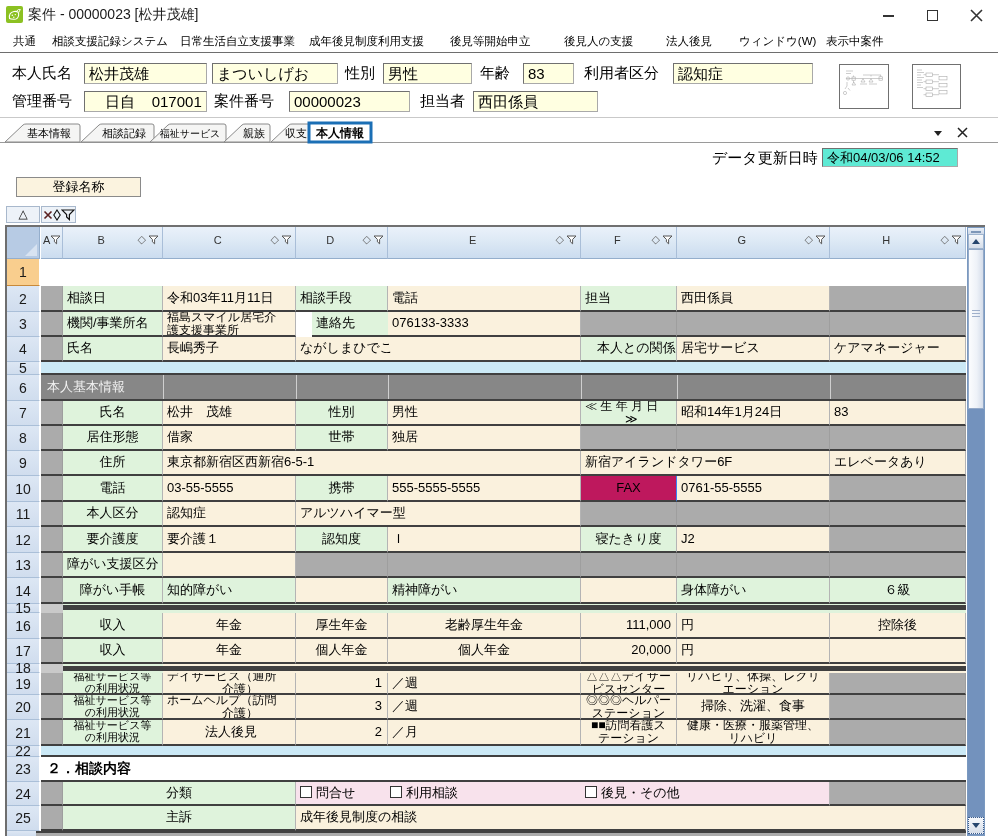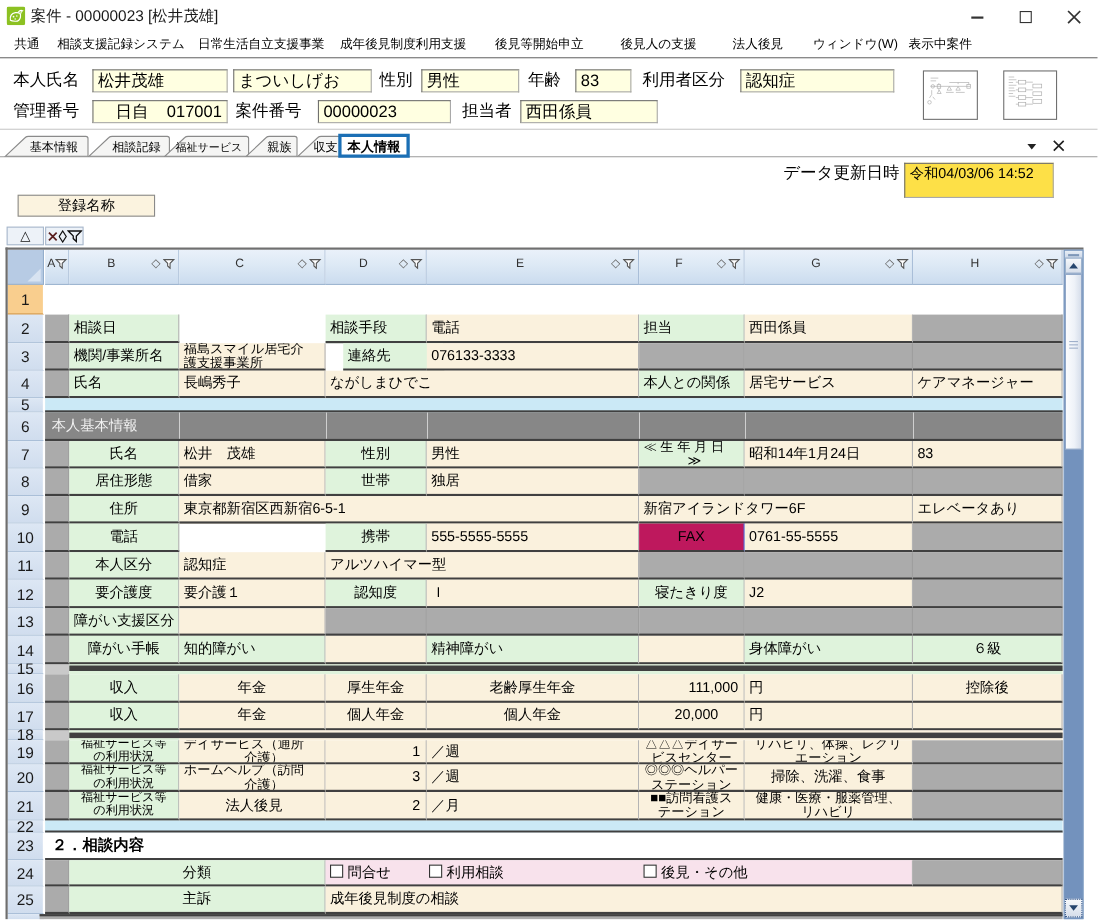--- a/index.html
+++ b/index.html
@@ -91,21 +91,21 @@
       <path d="M224 24 L242 7 Q243 6 245 6 L268 6 Q270 6 270 8 L270 24 Z" fill="#F5F5F4" stroke="#8a8a8a" stroke-width="1"></path>
       <text x="254" y="19" text-anchor="middle" font-size="11" fill="#000">親族</text>
       <path d="M271 24 L289 7 Q290 6 292 6 L311 6 Q313 6 313 8 L313 24 Z" fill="#F5F5F4" stroke="#8a8a8a" stroke-width="1"></path>
       <text x="296" y="19" text-anchor="middle" font-size="11" fill="#000">収支</text>
       <path d="M309 24 L309 5 L371 5 L371 24 Z" fill="#fff" stroke="#1B6FB5" stroke-width="3"></path>
       <text x="340" y="19" text-anchor="middle" font-size="12" font-weight="bold" fill="#000">本人情報</text>
       <path d="M934 13 l8 0 l-4 5 z" fill="#222"></path>
       <path d="M958 10 L967 19 M967 10 L958 19" stroke="#222" stroke-width="1.5"></path>
     </svg>
     <div style="position:absolute;left:712px;top:148px;font-size:15px;line-height:20px;">データ更新日時</div>
-    <div style="position:absolute;left:822px;top:148px;width:136px;height:32px;box-sizing:border-box;background:#fde047;border:1px solid #707070;border-bottom-color:#a9a9a9;border-right-color:#a9a9a9;font-size:13px;line-height:17px;padding-left:4px;overflow:hidden;">令和04/03/06 14:52</div>
+    <div style="position:absolute;left:822px;top:148px;width:136px;height:19px;box-sizing:border-box;background:#5eead4;border:1px solid #707070;border-bottom-color:#a9a9a9;border-right-color:#a9a9a9;font-size:13px;line-height:17px;padding-left:4px;overflow:hidden;">令和04/03/06 14:52</div>
     <div style="position:absolute;left:16px;top:177px;width:125px;height:20px;box-sizing:border-box;background:#FBF3DF;border:1px solid #8a8a8a;text-align:center;font-size:13px;line-height:18px;">登録名称</div>
     <div style="position:absolute;left:6px;top:206px;width:34px;height:17px;box-sizing:border-box;border:1px solid #A8B8CC;background:#EDF2F8;text-align:center;font-size:12px;line-height:15px;color:#111;">△</div>
     <div style="position:absolute;left:41px;top:206px;width:35px;height:17px;box-sizing:border-box;border:1px solid #A8B8CC;background:#EDF2F8;display:flex;align-items:center;justify-content:flex-start;padding-left:1px;">
       <svg width="10" height="10" viewBox="0 0 10 10">
         <path d="M1.5 1.5L8.5 8.5M8.5 1.5L1.5 8.5" stroke="#5a1f1f" stroke-width="1.6"></path>
       </svg>
       <svg width="8" height="12" viewBox="0 0 8 12">
         <path d="M4 1L7.2 6L4 11L0.8 6Z" fill="none" stroke="#111" stroke-width="1.1"></path>
       </svg>
       <svg width="14" height="12" viewBox="0 0 14 12">
@@ -209,40 +209,41 @@
     <div style="position:absolute;left:7px;top:720px;width:33px;height:26px;box-sizing:border-box;background:linear-gradient(180deg,#DDE7F4,#D0DDEE);border-bottom:1px solid #AABFD8;border-right:1px solid #fff;display:flex;align-items:center;justify-content:center;font-size:14px;color:#1a1a1a;">21</div>
     <div style="position:absolute;left:7px;top:746px;width:33px;height:11px;box-sizing:border-box;background:linear-gradient(180deg,#DDE7F4,#D0DDEE);border-bottom:1px solid #AABFD8;border-right:1px solid #fff;display:flex;align-items:center;justify-content:center;font-size:14px;color:#1a1a1a;">22</div>
     <div style="position:absolute;left:7px;top:757px;width:33px;height:25px;box-sizing:border-box;background:linear-gradient(180deg,#DDE7F4,#D0DDEE);border-bottom:1px solid #AABFD8;border-right:1px solid #fff;display:flex;align-items:center;justify-content:center;font-size:14px;color:#1a1a1a;">23</div>
     <div style="position:absolute;left:7px;top:782px;width:33px;height:24px;box-sizing:border-box;background:linear-gradient(180deg,#DDE7F4,#D0DDEE);border-bottom:1px solid #AABFD8;border-right:1px solid #fff;display:flex;align-items:center;justify-content:center;font-size:14px;color:#1a1a1a;">24</div>
     <div style="position:absolute;left:7px;top:806px;width:33px;height:25px;box-sizing:border-box;background:linear-gradient(180deg,#DDE7F4,#D0DDEE);border-bottom:1px solid #AABFD8;border-right:1px solid #fff;display:flex;align-items:center;justify-content:center;font-size:14px;color:#1a1a1a;">25</div>
     <div style="position:absolute;left:7px;top:831px;width:33px;height:5px;background:linear-gradient(180deg,#DDE7F4,#D0DDEE);border-right:1px solid #fff;"></div>
     <div style="position:absolute;left:5px;top:225px;width:2px;height:611px;background:#6E6E6E;"></div>
     <div style="position:absolute;left:5px;top:225px;width:980px;height:2px;background:#707070;"></div>
     <div style="position:absolute;left:41px;top:286px;width:22px;height:26px;box-sizing:border-box;background:#ABABAB;border-bottom:2px solid #404040;border-right:1px solid #9e9e9e;padding-left:4px;display:flex;align-items:center;justify-content:flex-start;font-size:13px;line-height:1.08;color:#000;overflow:hidden;"></div>
     <div style="position:absolute;left:63px;top:286px;width:100px;height:26px;box-sizing:border-box;background:#DFF3DC;border-bottom:2px solid #404040;border-right:1px solid #b4b4b4;padding-left:4px;display:flex;align-items:center;justify-content:flex-start;font-size:13px;line-height:1.08;color:#000;overflow:hidden;">相談日</div>
+    <div style="position:absolute;left:163px;top:286px;width:133px;height:26px;box-sizing:border-box;background:#FAF1DD;border-bottom:2px solid #404040;border-right:1px solid #b4b4b4;padding-left:4px;display:flex;align-items:center;justify-content:flex-start;font-size:13px;line-height:1.08;color:#000;overflow:hidden;">令和03年11月11日</div>
     <div style="position:absolute;left:296px;top:286px;width:92px;height:26px;box-sizing:border-box;background:#DFF3DC;border-bottom:2px solid #404040;border-right:1px solid #b4b4b4;padding-left:4px;display:flex;align-items:center;justify-content:flex-start;font-size:13px;line-height:1.08;color:#000;overflow:hidden;">相談手段</div>
     <div style="position:absolute;left:388px;top:286px;width:193px;height:26px;box-sizing:border-box;background:#FAF1DD;border-bottom:2px solid #404040;border-right:1px solid #b4b4b4;padding-left:4px;display:flex;align-items:center;justify-content:flex-start;font-size:13px;line-height:1.08;color:#000;overflow:hidden;">電話</div>
     <div style="position:absolute;left:581px;top:286px;width:96px;height:26px;box-sizing:border-box;background:#DFF3DC;border-bottom:2px solid #404040;border-right:1px solid #b4b4b4;padding-left:4px;display:flex;align-items:center;justify-content:flex-start;font-size:13px;line-height:1.08;color:#000;overflow:hidden;">担当</div>
     <div style="position:absolute;left:677px;top:286px;width:153px;height:26px;box-sizing:border-box;background:#FAF1DD;border-bottom:2px solid #404040;border-right:1px solid #b4b4b4;padding-left:4px;display:flex;align-items:center;justify-content:flex-start;font-size:13px;line-height:1.08;color:#000;overflow:hidden;">西田係員</div>
     <div style="position:absolute;left:830px;top:286px;width:136px;height:26px;box-sizing:border-box;background:#ABABAB;border-bottom:2px solid #404040;border-right:1px solid #9e9e9e;padding-left:4px;display:flex;align-items:center;justify-content:flex-start;font-size:13px;line-height:1.08;color:#000;overflow:hidden;"></div>
     <div style="position:absolute;left:41px;top:312px;width:22px;height:25px;box-sizing:border-box;background:#ABABAB;border-bottom:2px solid #404040;border-right:1px solid #9e9e9e;padding-left:4px;display:flex;align-items:center;justify-content:flex-start;font-size:13px;line-height:1.08;color:#000;overflow:hidden;"></div>
     <div style="position:absolute;left:63px;top:312px;width:100px;height:25px;box-sizing:border-box;background:#DFF3DC;border-bottom:2px solid #404040;border-right:1px solid #b4b4b4;padding-left:4px;display:flex;align-items:center;justify-content:flex-start;font-size:13px;line-height:1.08;color:#000;overflow:hidden;">機関/事業所名</div>
     <div style="position:absolute;left:163px;top:312px;width:133px;height:25px;box-sizing:border-box;background:#FAF1DD;border-bottom:2px solid #404040;border-right:1px solid #b4b4b4;padding-left:4px;display:flex;align-items:center;justify-content:flex-start;font-size:12px;line-height:1.08;color:#000;overflow:hidden;">
       <div style="width:100%;">福島スマイル居宅介<br>護支援事業所</div>
     </div>
     <div style="position:absolute;left:312px;top:312px;width:92px;height:25px;box-sizing:border-box;background:#DFF3DC;border-bottom:2px solid #404040;border-right:1px solid #b4b4b4;padding-left:4px;display:flex;align-items:center;justify-content:flex-start;font-size:13px;line-height:1.08;color:#000;overflow:hidden;">連絡先</div>
     <div style="position:absolute;left:388px;top:312px;width:193px;height:25px;box-sizing:border-box;background:#FAF1DD;border-bottom:2px solid #404040;border-right:1px solid #b4b4b4;padding-left:4px;display:flex;align-items:center;justify-content:flex-start;font-size:13px;line-height:1.08;color:#000;overflow:hidden;">076133-3333</div>
     <div style="position:absolute;left:581px;top:312px;width:96px;height:25px;box-sizing:border-box;background:#ABABAB;border-bottom:2px solid #404040;border-right:1px solid #9e9e9e;padding-left:4px;display:flex;align-items:center;justify-content:flex-start;font-size:13px;line-height:1.08;color:#000;overflow:hidden;"></div>
     <div style="position:absolute;left:677px;top:312px;width:153px;height:25px;box-sizing:border-box;background:#ABABAB;border-bottom:2px solid #404040;border-right:1px solid #9e9e9e;padding-left:4px;display:flex;align-items:center;justify-content:flex-start;font-size:13px;line-height:1.08;color:#000;overflow:hidden;"></div>
     <div style="position:absolute;left:830px;top:312px;width:136px;height:25px;box-sizing:border-box;background:#ABABAB;border-bottom:2px solid #404040;border-right:1px solid #9e9e9e;padding-left:4px;display:flex;align-items:center;justify-content:flex-start;font-size:13px;line-height:1.08;color:#000;overflow:hidden;"></div>
     <div style="position:absolute;left:41px;top:337px;width:22px;height:25px;box-sizing:border-box;background:#ABABAB;border-bottom:2px solid #404040;border-right:1px solid #9e9e9e;padding-left:4px;display:flex;align-items:center;justify-content:flex-start;font-size:13px;line-height:1.08;color:#000;overflow:hidden;"></div>
     <div style="position:absolute;left:63px;top:337px;width:100px;height:25px;box-sizing:border-box;background:#DFF3DC;border-bottom:2px solid #404040;border-right:1px solid #b4b4b4;padding-left:4px;display:flex;align-items:center;justify-content:flex-start;font-size:13px;line-height:1.08;color:#000;overflow:hidden;">氏名</div>
     <div style="position:absolute;left:163px;top:337px;width:133px;height:25px;box-sizing:border-box;background:#FAF1DD;border-bottom:2px solid #404040;border-right:1px solid #b4b4b4;padding-left:4px;display:flex;align-items:center;justify-content:flex-start;font-size:13px;line-height:1.08;color:#000;overflow:hidden;">長嶋秀子</div>
     <div style="position:absolute;left:296px;top:337px;width:285px;height:25px;box-sizing:border-box;background:#FAF1DD;border-bottom:2px solid #404040;border-right:1px solid #b4b4b4;padding-left:4px;display:flex;align-items:center;justify-content:flex-start;font-size:13px;line-height:1.08;color:#000;overflow:hidden;">ながしまひでこ</div>
-    <div style="position:absolute;left:581px;top:337px;width:96px;height:25px;box-sizing:border-box;background:#DFF3DC;border-bottom:2px solid #404040;border-right:1px solid #b4b4b4;padding-left:4px;display:flex;align-items:center;justify-content:flex-start;font-size:13px;line-height:1.08;color:#000;overflow:hidden;">本人との関係</div>
+    <div style="position:absolute;left:581px;top:337px;width:96px;height:25px;box-sizing:border-box;background:#DFF3DC;border-bottom:2px solid #404040;border-right:1px solid #b4b4b4;padding-left:16px;display:flex;align-items:center;justify-content:flex-start;font-size:13px;line-height:1.08;color:#000;overflow:hidden;">本人との関係</div>
     <div style="position:absolute;left:677px;top:337px;width:153px;height:25px;box-sizing:border-box;background:#FAF1DD;border-bottom:2px solid #404040;border-right:1px solid #b4b4b4;padding-left:4px;display:flex;align-items:center;justify-content:flex-start;font-size:13px;line-height:1.08;color:#000;overflow:hidden;">居宅サービス</div>
     <div style="position:absolute;left:830px;top:337px;width:136px;height:25px;box-sizing:border-box;background:#FAF1DD;border-bottom:2px solid #404040;border-right:1px solid #b4b4b4;padding-left:4px;display:flex;align-items:center;justify-content:flex-start;font-size:13px;line-height:1.08;color:#000;overflow:hidden;">ケアマネージャー</div>
     <div style="position:absolute;left:41px;top:362px;width:925px;height:13px;box-sizing:border-box;background:#CBE9F6;border-bottom:2px solid #404040;padding-left:4px;display:flex;align-items:center;justify-content:flex-start;font-size:13px;line-height:1.08;color:#000;overflow:hidden;"></div>
     <div style="position:absolute;left:41px;top:375px;width:925px;height:26px;box-sizing:border-box;background:#878787;border-bottom:2px solid #404040;padding-left:4px;display:flex;align-items:center;justify-content:flex-start;font-size:13px;line-height:1.08;color:#F2F2F2;overflow:hidden;background-image:linear-gradient(90deg,transparent 122px,#cfcfcf 122px,#cfcfcf 123px,transparent 123px,transparent 255px,#cfcfcf 255px,#cfcfcf 256px,transparent 256px,transparent 347px,#cfcfcf 347px,#cfcfcf 348px,transparent 348px,transparent 540px,#cfcfcf 540px,#cfcfcf 541px,transparent 541px,transparent 636px,#cfcfcf 636px,#cfcfcf 637px,transparent 637px,transparent 789px,#cfcfcf 789px,#cfcfcf 790px,transparent 790px);">
       <span style="padding-left:2px;">本人基本情報</span>
     </div>
     <div style="position:absolute;left:41px;top:401px;width:22px;height:25px;box-sizing:border-box;background:#ABABAB;border-bottom:2px solid #404040;border-right:1px solid #9e9e9e;padding-left:4px;display:flex;align-items:center;justify-content:flex-start;font-size:13px;line-height:1.08;color:#000;overflow:hidden;"></div>
     <div style="position:absolute;left:63px;top:401px;width:100px;height:25px;box-sizing:border-box;background:#DFF3DC;border-bottom:2px solid #404040;border-right:1px solid #b4b4b4;display:flex;align-items:center;justify-content:center;font-size:13px;line-height:1.08;color:#000;overflow:hidden;">氏名</div>
     <div style="position:absolute;left:163px;top:401px;width:133px;height:25px;box-sizing:border-box;background:#FAF1DD;border-bottom:2px solid #404040;border-right:1px solid #b4b4b4;padding-left:4px;display:flex;align-items:center;justify-content:flex-start;font-size:13px;line-height:1.08;color:#000;overflow:hidden;">松井　茂雄</div>
     <div style="position:absolute;left:296px;top:401px;width:92px;height:25px;box-sizing:border-box;background:#DFF3DC;border-bottom:2px solid #404040;border-right:1px solid #b4b4b4;display:flex;align-items:center;justify-content:center;font-size:13px;line-height:1.08;color:#000;overflow:hidden;">性別</div>
@@ -260,20 +261,21 @@
     <div style="position:absolute;left:581px;top:426px;width:96px;height:25px;box-sizing:border-box;background:#ABABAB;border-bottom:2px solid #404040;border-right:1px solid #9e9e9e;padding-left:4px;display:flex;align-items:center;justify-content:flex-start;font-size:13px;line-height:1.08;color:#000;overflow:hidden;"></div>
     <div style="position:absolute;left:677px;top:426px;width:153px;height:25px;box-sizing:border-box;background:#ABABAB;border-bottom:2px solid #404040;border-right:1px solid #9e9e9e;padding-left:4px;display:flex;align-items:center;justify-content:flex-start;font-size:13px;line-height:1.08;color:#000;overflow:hidden;"></div>
     <div style="position:absolute;left:830px;top:426px;width:136px;height:25px;box-sizing:border-box;background:#ABABAB;border-bottom:2px solid #404040;border-right:1px solid #9e9e9e;padding-left:4px;display:flex;align-items:center;justify-content:flex-start;font-size:13px;line-height:1.08;color:#000;overflow:hidden;"></div>
     <div style="position:absolute;left:41px;top:451px;width:22px;height:25px;box-sizing:border-box;background:#ABABAB;border-bottom:2px solid #404040;border-right:1px solid #9e9e9e;padding-left:4px;display:flex;align-items:center;justify-content:flex-start;font-size:13px;line-height:1.08;color:#000;overflow:hidden;"></div>
     <div style="position:absolute;left:63px;top:451px;width:100px;height:25px;box-sizing:border-box;background:#DFF3DC;border-bottom:2px solid #404040;border-right:1px solid #b4b4b4;display:flex;align-items:center;justify-content:center;font-size:13px;line-height:1.08;color:#000;overflow:hidden;">住所</div>
     <div style="position:absolute;left:163px;top:451px;width:418px;height:25px;box-sizing:border-box;background:#FAF1DD;border-bottom:2px solid #404040;border-right:1px solid #b4b4b4;padding-left:4px;display:flex;align-items:center;justify-content:flex-start;font-size:13px;line-height:1.08;color:#000;overflow:hidden;">東京都新宿区西新宿6-5-1</div>
     <div style="position:absolute;left:581px;top:451px;width:249px;height:25px;box-sizing:border-box;background:#FAF1DD;border-bottom:2px solid #404040;border-right:1px solid #b4b4b4;padding-left:4px;display:flex;align-items:center;justify-content:flex-start;font-size:13px;line-height:1.08;color:#000;overflow:hidden;">新宿アイランドタワー6F</div>
     <div style="position:absolute;left:830px;top:451px;width:136px;height:25px;box-sizing:border-box;background:#FAF1DD;border-bottom:2px solid #404040;border-right:1px solid #b4b4b4;padding-left:4px;display:flex;align-items:center;justify-content:flex-start;font-size:13px;line-height:1.08;color:#000;overflow:hidden;">エレベータあり</div>
     <div style="position:absolute;left:41px;top:476px;width:22px;height:26px;box-sizing:border-box;background:#ABABAB;border-bottom:2px solid #404040;border-right:1px solid #9e9e9e;padding-left:4px;display:flex;align-items:center;justify-content:flex-start;font-size:13px;line-height:1.08;color:#000;overflow:hidden;"></div>
     <div style="position:absolute;left:63px;top:476px;width:100px;height:26px;box-sizing:border-box;background:#DFF3DC;border-bottom:2px solid #404040;border-right:1px solid #b4b4b4;display:flex;align-items:center;justify-content:center;font-size:13px;line-height:1.08;color:#000;overflow:hidden;">電話</div>
+    <div style="position:absolute;left:163px;top:476px;width:133px;height:26px;box-sizing:border-box;background:#FAF1DD;border-bottom:2px solid #404040;border-right:1px solid #b4b4b4;padding-left:4px;display:flex;align-items:center;justify-content:flex-start;font-size:13px;line-height:1.08;color:#000;overflow:hidden;">03-55-5555</div>
     <div style="position:absolute;left:296px;top:476px;width:92px;height:26px;box-sizing:border-box;background:#DFF3DC;border-bottom:2px solid #404040;border-right:1px solid #b4b4b4;display:flex;align-items:center;justify-content:center;font-size:13px;line-height:1.08;color:#000;overflow:hidden;">携帯</div>
     <div style="position:absolute;left:388px;top:476px;width:193px;height:26px;box-sizing:border-box;background:#FAF1DD;border-bottom:2px solid #404040;border-right:1px solid #b4b4b4;padding-left:4px;display:flex;align-items:center;justify-content:flex-start;font-size:13px;line-height:1.08;color:#000;overflow:hidden;">555-5555-5555</div>
     <div style="position:absolute;left:581px;top:476px;width:96px;height:26px;box-sizing:border-box;background:#be185d;border-bottom:2px solid #404040;border-right:1px solid #3b82f6;display:flex;align-items:center;justify-content:center;font-size:13px;line-height:1.08;color:#000;overflow:hidden;">FAX</div>
     <div style="position:absolute;left:677px;top:476px;width:153px;height:26px;box-sizing:border-box;background:#FAF1DD;border-bottom:2px solid #404040;border-right:1px solid #b4b4b4;padding-left:4px;display:flex;align-items:center;justify-content:flex-start;font-size:13px;line-height:1.08;color:#000;overflow:hidden;">0761-55-5555</div>
     <div style="position:absolute;left:830px;top:476px;width:136px;height:26px;box-sizing:border-box;background:#ABABAB;border-bottom:2px solid #404040;border-right:1px solid #9e9e9e;padding-left:4px;display:flex;align-items:center;justify-content:flex-start;font-size:13px;line-height:1.08;color:#000;overflow:hidden;"></div>
     <div style="position:absolute;left:41px;top:502px;width:22px;height:25px;box-sizing:border-box;background:#ABABAB;border-bottom:2px solid #404040;border-right:1px solid #9e9e9e;padding-left:4px;display:flex;align-items:center;justify-content:flex-start;font-size:13px;line-height:1.08;color:#000;overflow:hidden;"></div>
     <div style="position:absolute;left:63px;top:502px;width:100px;height:25px;box-sizing:border-box;background:#DFF3DC;border-bottom:2px solid #404040;border-right:1px solid #b4b4b4;display:flex;align-items:center;justify-content:center;font-size:13px;line-height:1.08;color:#000;overflow:hidden;">本人区分</div>
     <div style="position:absolute;left:163px;top:502px;width:133px;height:25px;box-sizing:border-box;background:#FAF1DD;border-bottom:2px solid #404040;border-right:1px solid #b4b4b4;padding-left:4px;display:flex;align-items:center;justify-content:flex-start;font-size:13px;line-height:1.08;color:#000;overflow:hidden;">認知症</div>
     <div style="position:absolute;left:296px;top:502px;width:285px;height:25px;box-sizing:border-box;background:#FAF1DD;border-bottom:2px solid #404040;border-right:1px solid #b4b4b4;padding-left:4px;display:flex;align-items:center;justify-content:flex-start;font-size:13px;line-height:1.08;color:#000;overflow:hidden;">アルツハイマー型</div>
     <div style="position:absolute;left:581px;top:502px;width:96px;height:25px;box-sizing:border-box;background:#ABABAB;border-bottom:2px solid #404040;border-right:1px solid #9e9e9e;padding-left:4px;display:flex;align-items:center;justify-content:flex-start;font-size:13px;line-height:1.08;color:#000;overflow:hidden;"></div>
@@ -312,21 +314,21 @@
     <div style="position:absolute;left:296px;top:613px;width:92px;height:26px;box-sizing:border-box;background:#FAF1DD;border-bottom:2px solid #404040;border-right:1px solid #b4b4b4;display:flex;align-items:center;justify-content:center;font-size:13px;line-height:1.08;color:#000;overflow:hidden;">厚生年金</div>
     <div style="position:absolute;left:388px;top:613px;width:193px;height:26px;box-sizing:border-box;background:#FAF1DD;border-bottom:2px solid #404040;border-right:1px solid #b4b4b4;display:flex;align-items:center;justify-content:center;font-size:13px;line-height:1.08;color:#000;overflow:hidden;">老齢厚生年金</div>
     <div style="position:absolute;left:581px;top:613px;width:96px;height:26px;box-sizing:border-box;background:#FAF1DD;border-bottom:2px solid #404040;border-right:1px solid #b4b4b4;padding-right:5px;display:flex;align-items:center;justify-content:flex-end;font-size:13px;line-height:1.08;color:#000;overflow:hidden;">111,000</div>
     <div style="position:absolute;left:677px;top:613px;width:153px;height:26px;box-sizing:border-box;background:#FAF1DD;border-bottom:2px solid #404040;border-right:1px solid #b4b4b4;padding-left:4px;display:flex;align-items:center;justify-content:flex-start;font-size:13px;line-height:1.08;color:#000;overflow:hidden;">円</div>
     <div style="position:absolute;left:830px;top:613px;width:136px;height:26px;box-sizing:border-box;background:#FAF1DD;border-bottom:2px solid #404040;border-right:1px solid #b4b4b4;display:flex;align-items:center;justify-content:center;font-size:13px;line-height:1.08;color:#000;overflow:hidden;">控除後</div>
     <div style="position:absolute;left:41px;top:639px;width:22px;height:25px;box-sizing:border-box;background:#ABABAB;border-bottom:2px solid #404040;border-right:1px solid #9e9e9e;padding-left:4px;display:flex;align-items:center;justify-content:flex-start;font-size:13px;line-height:1.08;color:#000;overflow:hidden;"></div>
     <div style="position:absolute;left:63px;top:639px;width:100px;height:25px;box-sizing:border-box;background:#DFF3DC;border-bottom:2px solid #404040;border-right:1px solid #b4b4b4;display:flex;align-items:center;justify-content:center;font-size:13px;line-height:1.08;color:#000;overflow:hidden;">収入</div>
     <div style="position:absolute;left:163px;top:639px;width:133px;height:25px;box-sizing:border-box;background:#FAF1DD;border-bottom:2px solid #404040;border-right:1px solid #b4b4b4;display:flex;align-items:center;justify-content:center;font-size:13px;line-height:1.08;color:#000;overflow:hidden;">年金</div>
     <div style="position:absolute;left:296px;top:639px;width:92px;height:25px;box-sizing:border-box;background:#FAF1DD;border-bottom:2px solid #404040;border-right:1px solid #b4b4b4;display:flex;align-items:center;justify-content:center;font-size:13px;line-height:1.08;color:#000;overflow:hidden;">個人年金</div>
     <div style="position:absolute;left:388px;top:639px;width:193px;height:25px;box-sizing:border-box;background:#FAF1DD;border-bottom:2px solid #404040;border-right:1px solid #b4b4b4;display:flex;align-items:center;justify-content:center;font-size:13px;line-height:1.08;color:#000;overflow:hidden;">個人年金</div>
-    <div style="position:absolute;left:581px;top:639px;width:96px;height:25px;box-sizing:border-box;background:#FAF1DD;border-bottom:2px solid #404040;border-right:1px solid #b4b4b4;padding-right:23px;display:flex;align-items:center;justify-content:flex-end;font-size:13px;line-height:1.08;color:#000;overflow:hidden;">20,000</div>
+    <div style="position:absolute;left:581px;top:639px;width:96px;height:25px;box-sizing:border-box;background:#FAF1DD;border-bottom:2px solid #404040;border-right:1px solid #b4b4b4;padding-right:5px;display:flex;align-items:center;justify-content:flex-end;font-size:13px;line-height:1.08;color:#000;overflow:hidden;">20,000</div>
     <div style="position:absolute;left:677px;top:639px;width:153px;height:25px;box-sizing:border-box;background:#FAF1DD;border-bottom:2px solid #404040;border-right:1px solid #b4b4b4;padding-left:4px;display:flex;align-items:center;justify-content:flex-start;font-size:13px;line-height:1.08;color:#000;overflow:hidden;">円</div>
     <div style="position:absolute;left:830px;top:639px;width:136px;height:25px;box-sizing:border-box;background:#FAF1DD;border-bottom:2px solid #404040;border-right:1px solid #b4b4b4;padding-left:4px;display:flex;align-items:center;justify-content:flex-start;font-size:13px;line-height:1.08;color:#000;overflow:hidden;"></div>
     <div style="position:absolute;left:41px;top:664px;width:22px;height:9px;box-sizing:border-box;background:#C9C9C9;padding-left:4px;display:flex;align-items:center;justify-content:flex-start;font-size:13px;line-height:1.08;color:#000;overflow:hidden;"></div>
     <div style="position:absolute;left:63px;top:664px;width:100px;height:9px;box-sizing:border-box;background:#DFF3DC;padding-left:4px;display:flex;align-items:center;justify-content:flex-start;font-size:13px;line-height:1.08;color:#000;overflow:hidden;"></div>
     <div style="position:absolute;left:163px;top:664px;width:803px;height:9px;box-sizing:border-box;background:#FAF1DD;padding-left:4px;display:flex;align-items:center;justify-content:flex-start;font-size:13px;line-height:1.08;color:#000;overflow:hidden;"></div>
     <div style="position:absolute;left:63px;top:666px;width:903px;height:5px;background:#404040;"></div>
     <div style="position:absolute;left:41px;top:673px;width:22px;height:22px;box-sizing:border-box;background:#ABABAB;border-bottom:2px solid #404040;border-right:1px solid #9e9e9e;padding-left:4px;display:flex;align-items:center;justify-content:flex-start;font-size:13px;line-height:1.08;color:#000;overflow:hidden;"></div>
     <div style="position:absolute;left:63px;top:673px;width:100px;height:22px;box-sizing:border-box;background:#DFF3DC;border-bottom:2px solid #404040;border-right:1px solid #b4b4b4;display:flex;align-items:center;justify-content:center;font-size:11px;line-height:1.08;color:#000;overflow:hidden;">
       <div style="width:100%;text-align:center;">福祉サービス等<br>の利用状況</div>
     </div>

